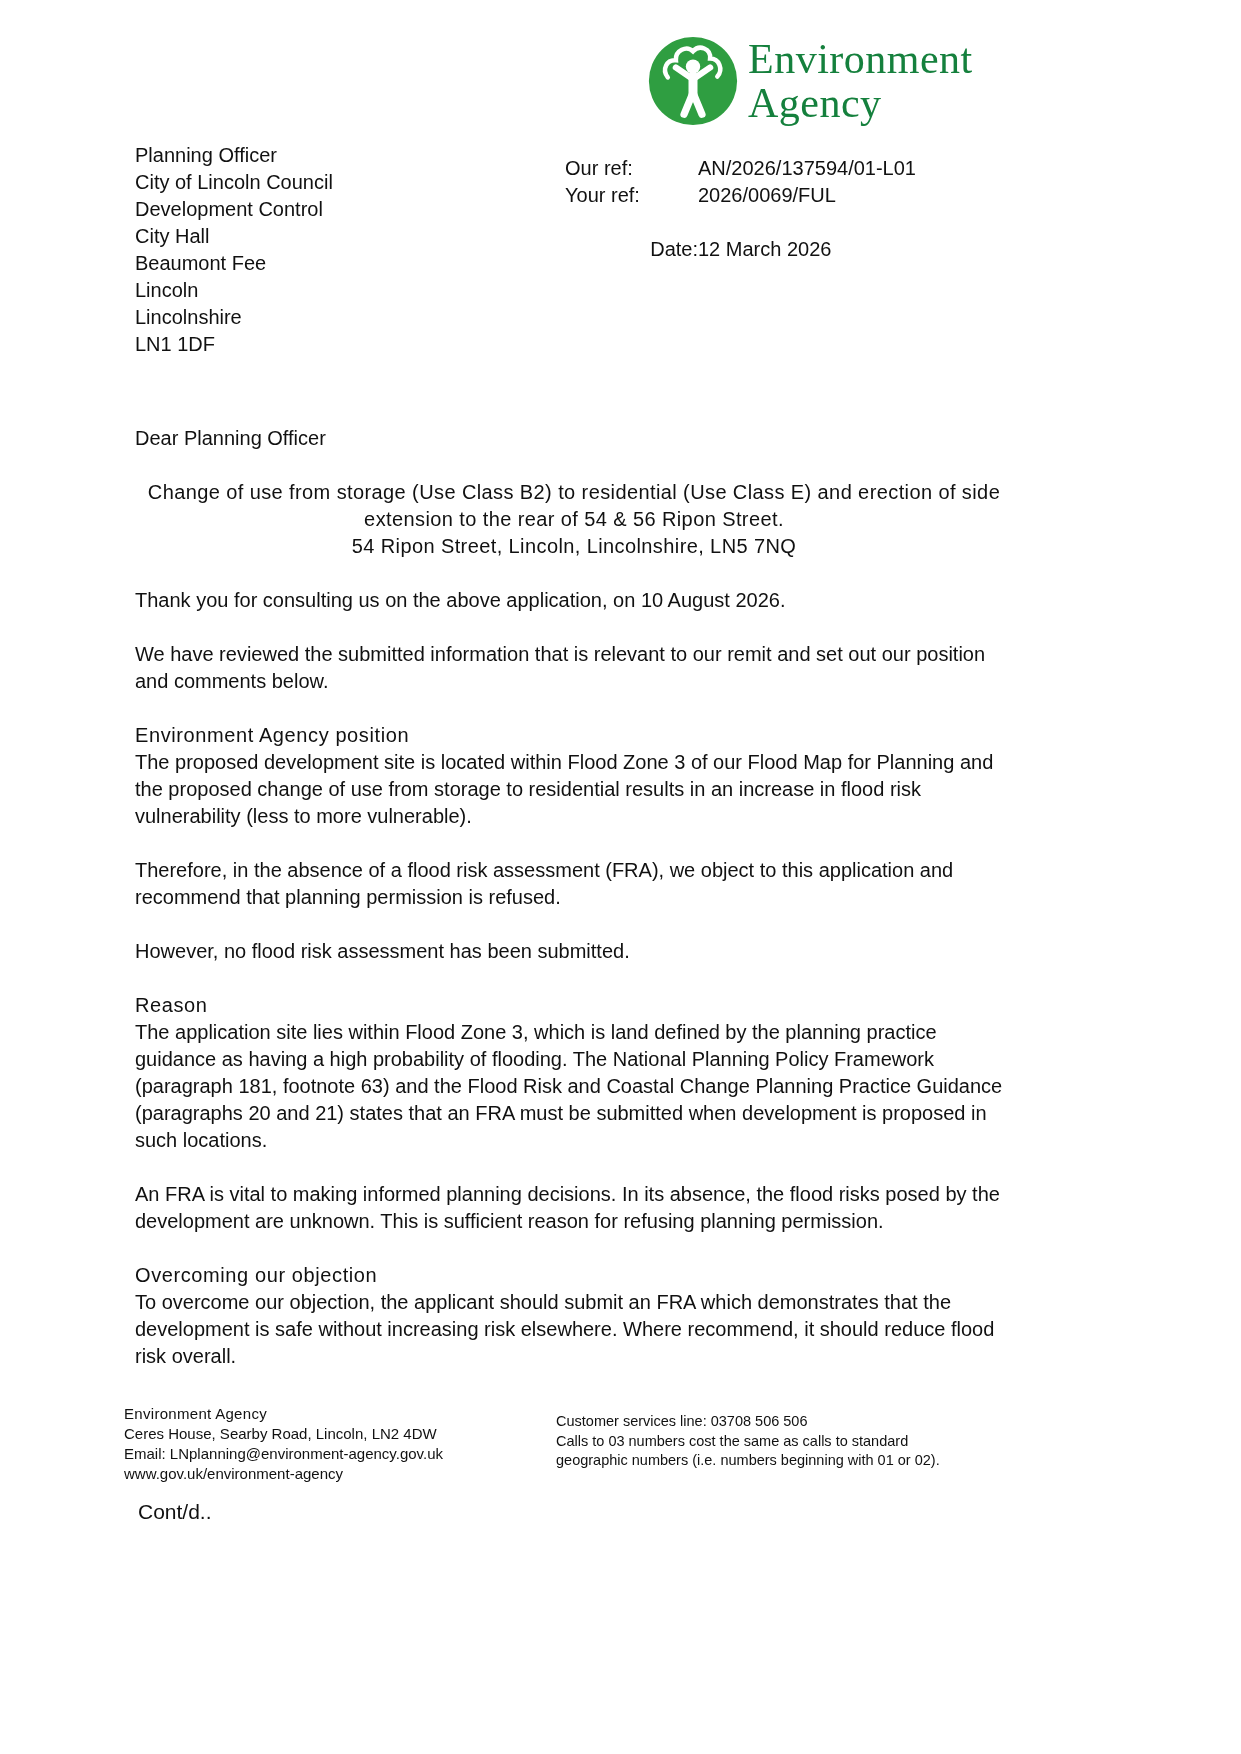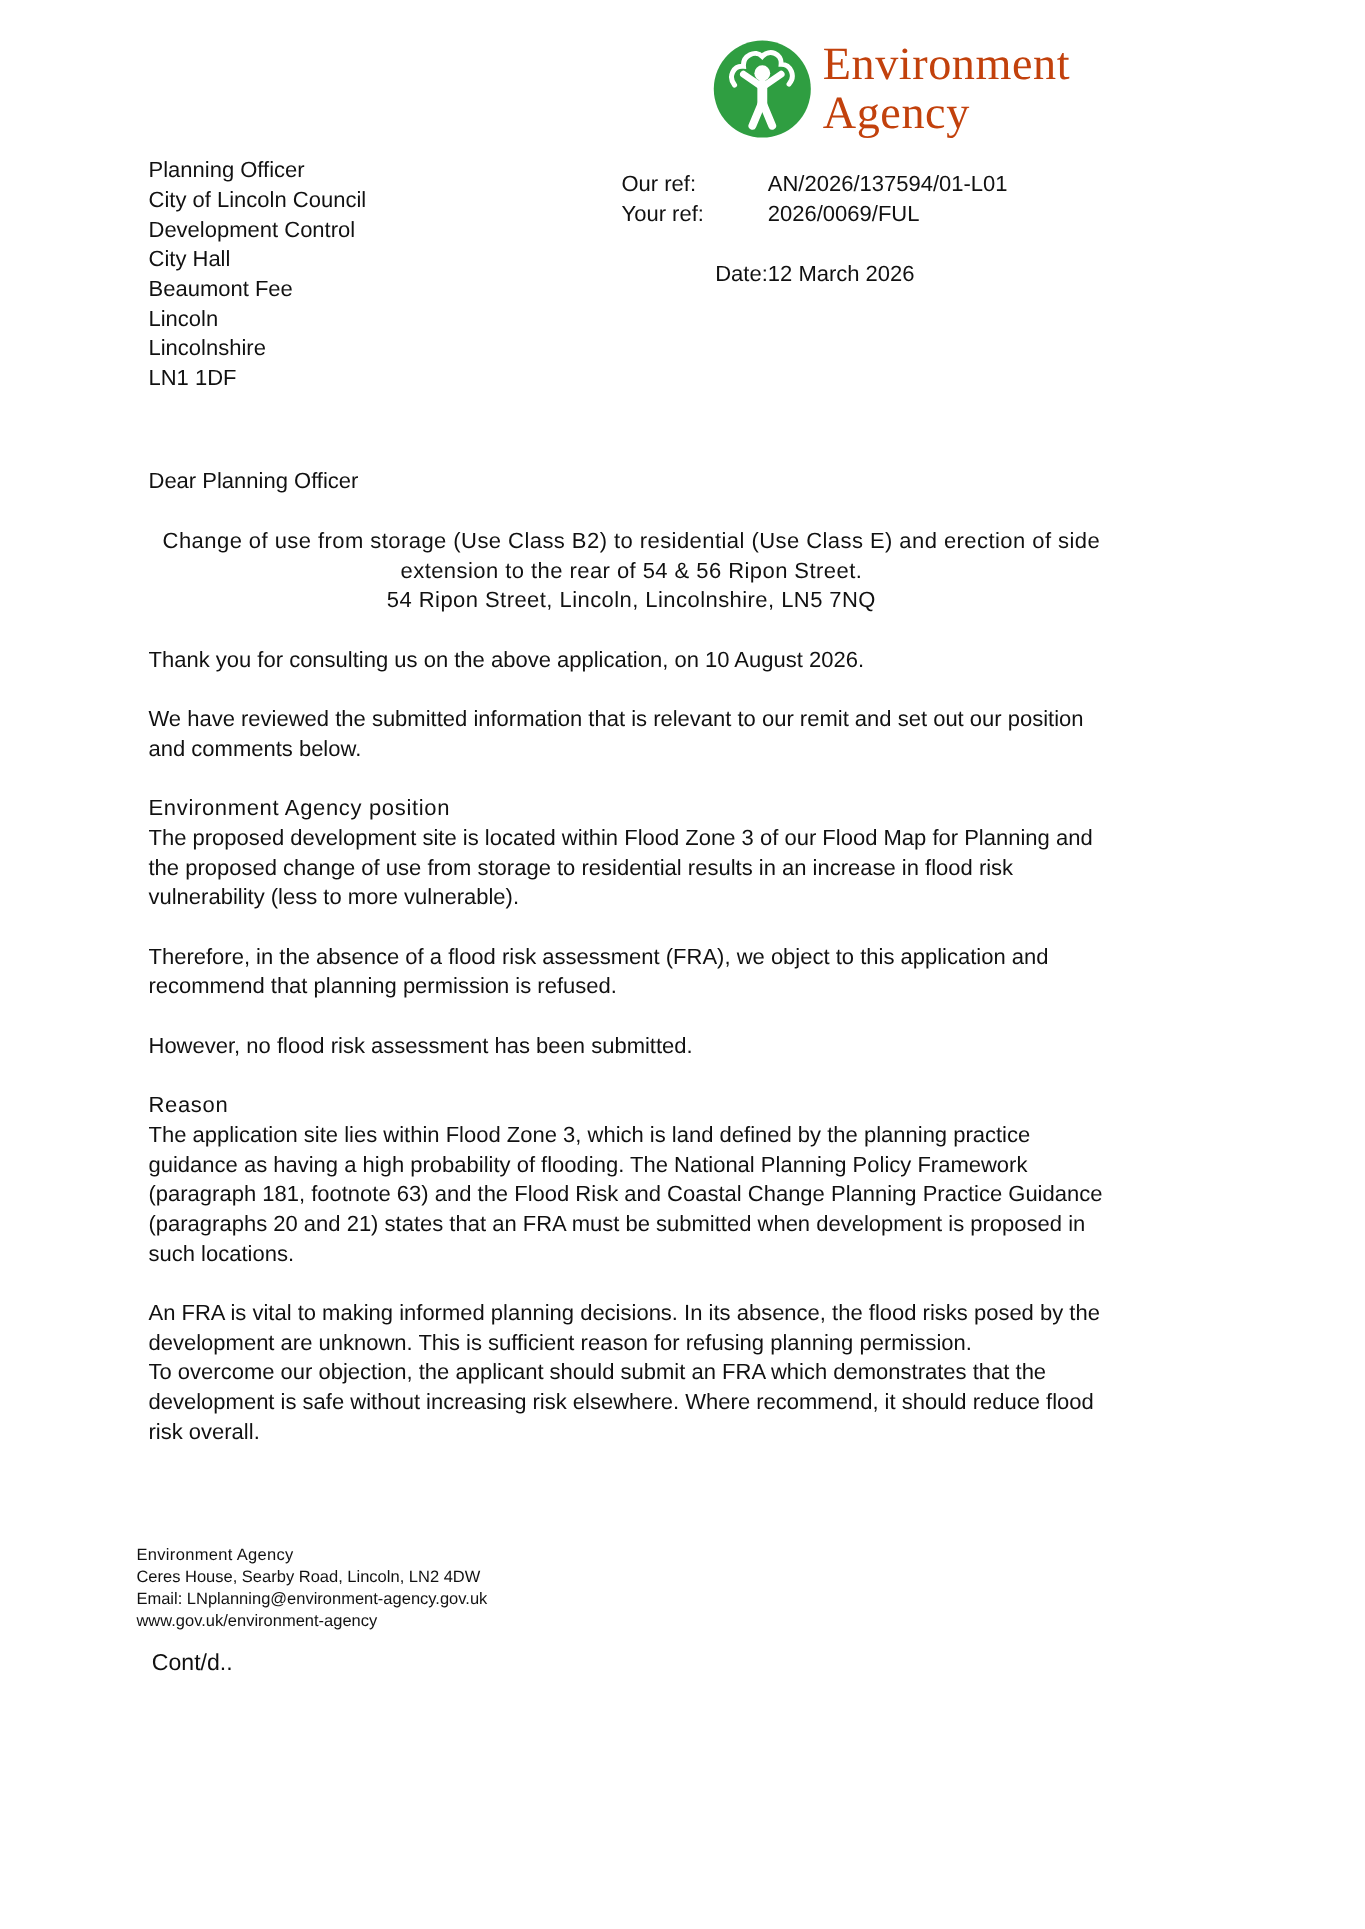--- a/index.html
+++ b/index.html
@@ -20,21 +20,21 @@
     position: absolute;
     left: 648px;
     top: 36px;
     display: flex;
     align-items: center;
     gap: 10px;
   }
   .logo-mark { width: 90px; height: 90px; display: block; }
   .logo-wordmark {
     font-family: "Liberation Serif", serif;
-    color: #c2410c;
+    color: #15803d;
     font-size: 42px;
     line-height: 44px;
     letter-spacing: 0.5px;
   }
 
   
   .recipient {
     position: absolute;
     left: 135px;
     top: 142px;
@@ -162,26 +162,32 @@
 
     <p>Therefore, in the absence of a flood risk assessment (FRA), we object to this application and recommend that planning permission is refused.</p>
 
     <p>However, no flood risk assessment has been submitted.</p>
 
     <p class="heading">Reason</p>
     <p class="after-heading">The application site lies within Flood Zone 3, which is land defined by the planning practice guidance as having a high probability of flooding. The National Planning Policy Framework (paragraph 181, footnote 63) and the Flood Risk and Coastal Change Planning Practice Guidance (paragraphs 20 and 21) states that an FRA must be submitted when development is proposed in such locations.</p>
 
     <p>An FRA is vital to making informed planning decisions. In its absence, the flood risks posed by the development are unknown. This is sufficient reason for refusing planning permission.</p>
 
+    <p class="heading">Overcoming our objection</p>
     <p class="after-heading">To overcome our objection, the applicant should submit an FRA which demonstrates that the development is safe without increasing risk elsewhere. Where recommend, it should reduce flood risk overall.</p>
   </div>
 
   <div class="footer-left">
     <div class="office-name">Environment Agency</div>
     <div>Ceres House, Searby Road, Lincoln, LN2 4DW</div>
     <div>Email: LNplanning@environment-agency.gov.uk</div>
     <div>www.gov.uk/environment-agency</div>
   </div>
 
+  <div class="footer-right">
+    <div>Customer services line: 03708 506 506</div>
+    <div>Calls to 03 numbers cost the same as calls to standard</div>
+    <div>geographic numbers (i.e. numbers beginning with 01 or 02).</div>
+  </div>
 
   <div class="continuation">Cont/d..</div>
 
 </div>
 
 </body></html>

